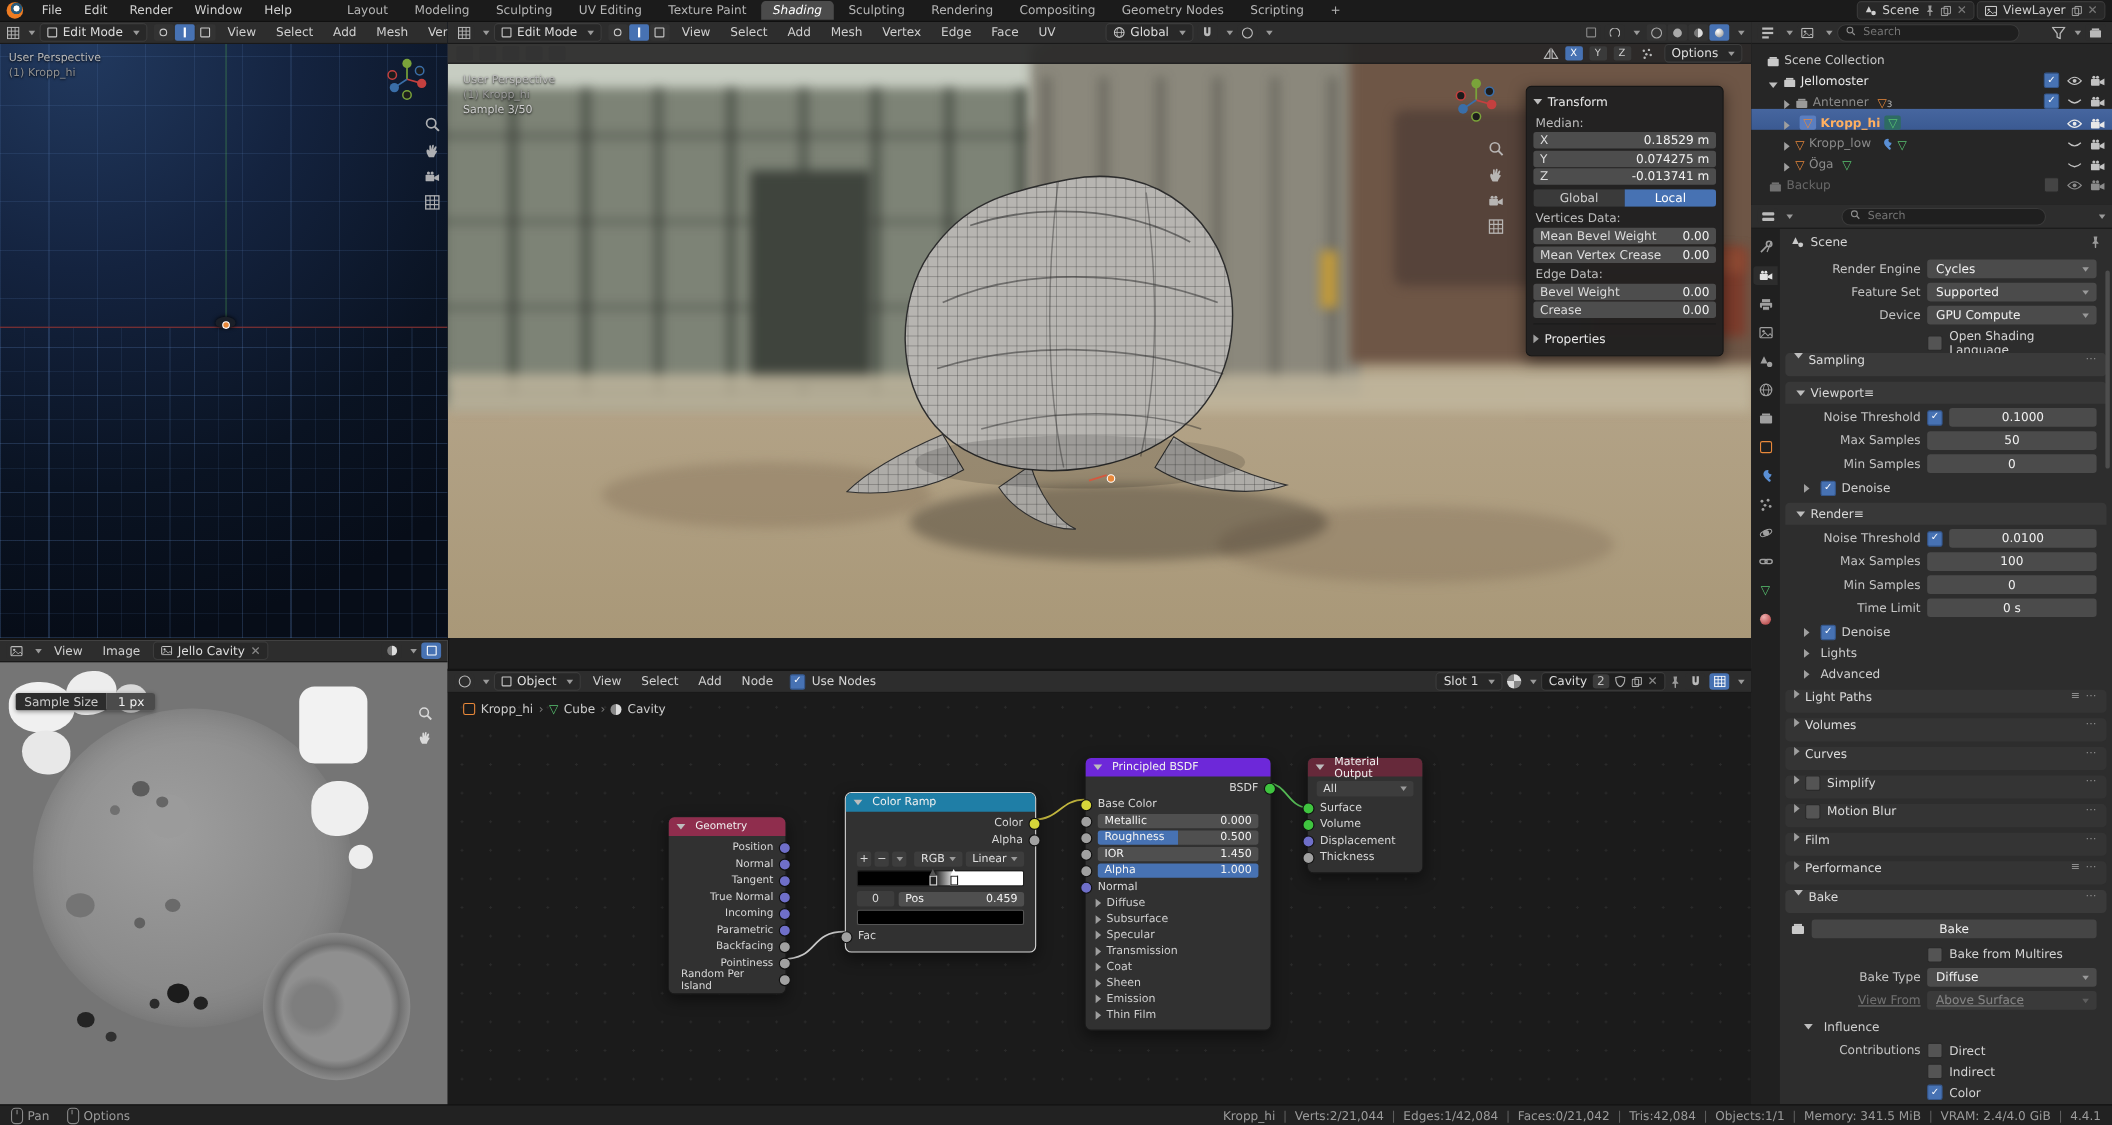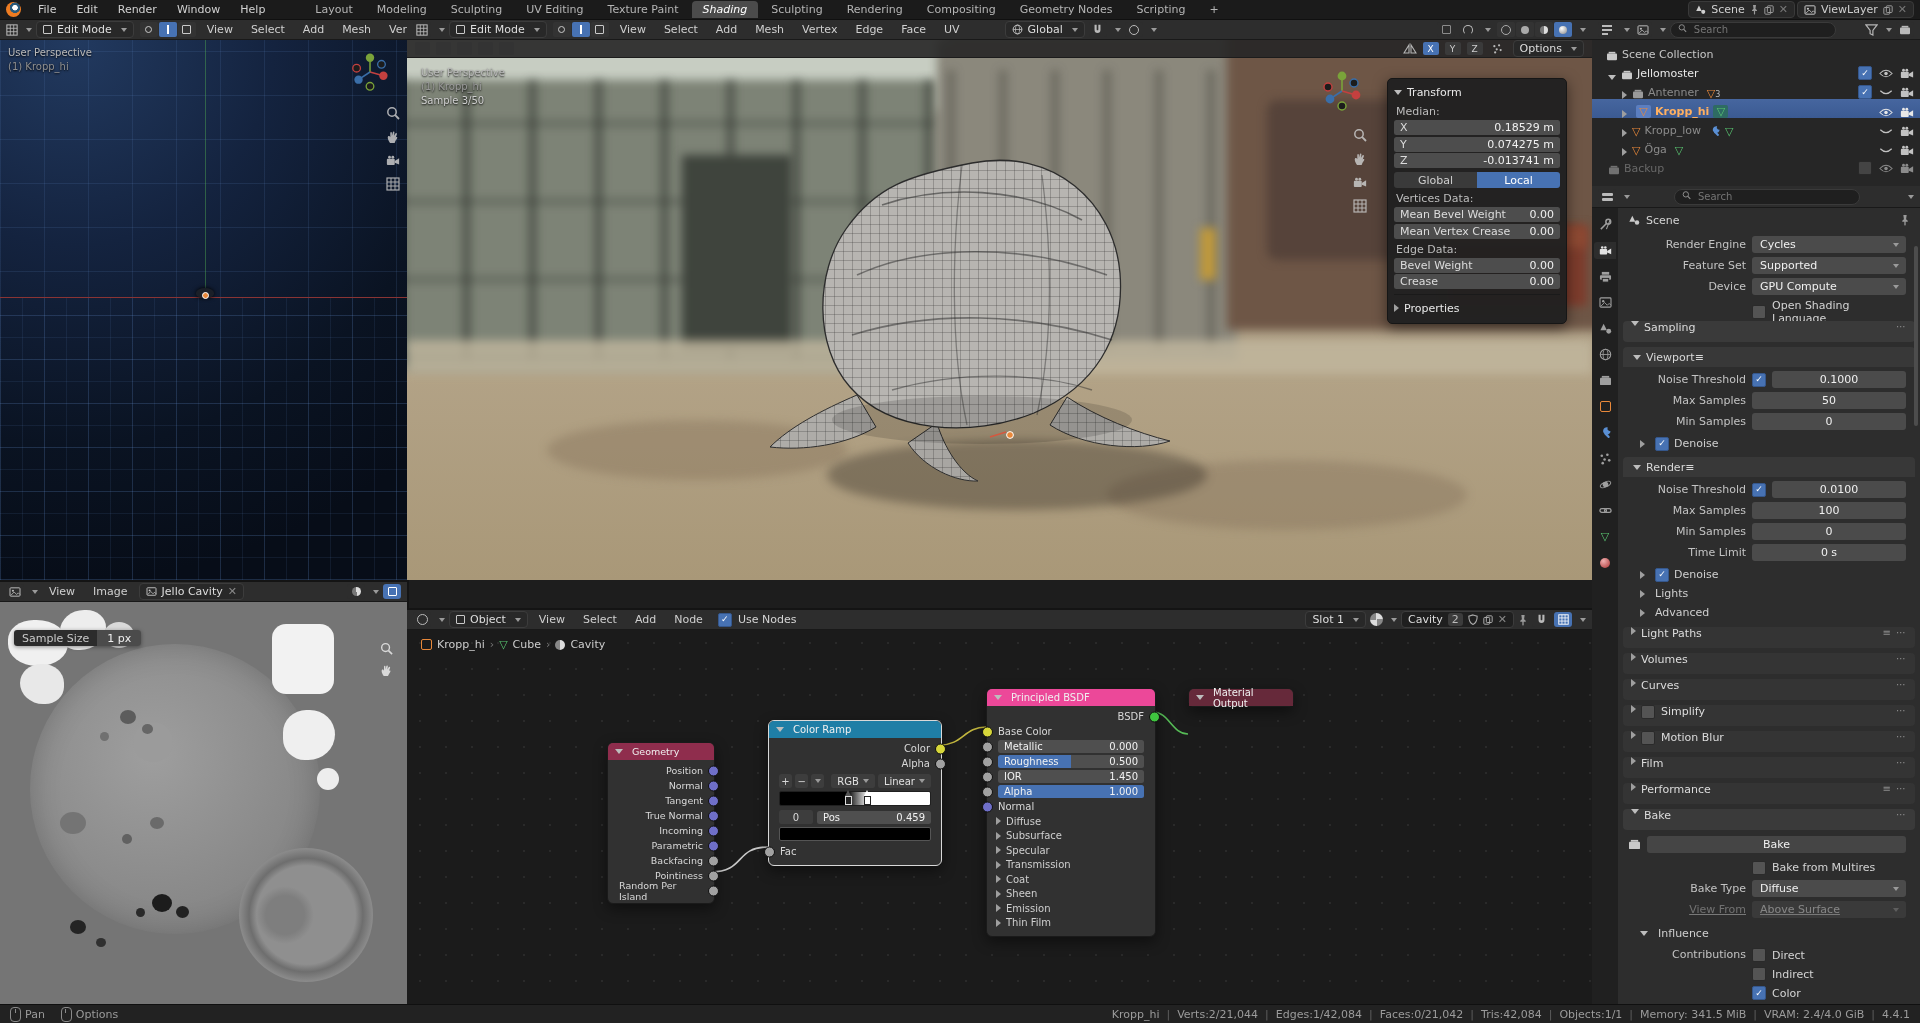--- a/index.html
+++ b/index.html
@@ -1224,21 +1224,21 @@
           </div>
           <div class="swatch"></div>
           <div class="nrow">
               <i class="sock sin c-val"></i>
               <span>Fac</span>
             </div>
         </div>
       </div>
 
       <div class="node" style="left:579px;top:58px;width:168px">
-        <div class="nhead" style="background:#ec4899">
+        <div class="nhead" style="background:#6d28d9">
             <i class="car-d"></i>
             <span>Principled BSDF</span>
           </div>
         <div style="padding:3px 0 6px">
           <div class="nrow out">
               <span>BSDF</span>
               <i class="sock sout c-shd"></i>
             </div>
           <div class="nrow">
               <i class="sock sin c-col"></i>
@@ -1309,20 +1309,42 @@
               <span>Thin Film</span>
             </div>
         </div>
       </div>
 
       <div class="node" style="left:781px;top:58px;width:104px">
         <div class="nhead" style="background:#66293a">
             <i class="car-d"></i>
             <span>Material Output</span>
           </div>
+        <div style="padding:3px 0 6px">
+          <div style="padding:1px 8px 3px"><span class="ndrop" style="width:100%;box-sizing:border-box">
+                <span>All</span>
+                <i class="chev" style="margin-left:auto"></i>
+              </span></div>
+          <div class="nrow">
+              <i class="sock sin c-shd"></i>
+              <span>Surface</span>
+            </div>
+          <div class="nrow">
+              <i class="sock sin c-shd"></i>
+              <span>Volume</span>
+            </div>
+          <div class="nrow">
+              <i class="sock sin c-vec"></i>
+              <span>Displacement</span>
+            </div>
+          <div class="nrow">
+              <i class="sock sin c-val"></i>
+              <span>Thickness</span>
+            </div>
+        </div>
       </div>
     </div>
   </div>
 
   <div class="abs" id="status">
     <span class="grp">
         <span class="mouseic"></span>
         <span>Pan</span>
       </span>
     <span class="grp">

